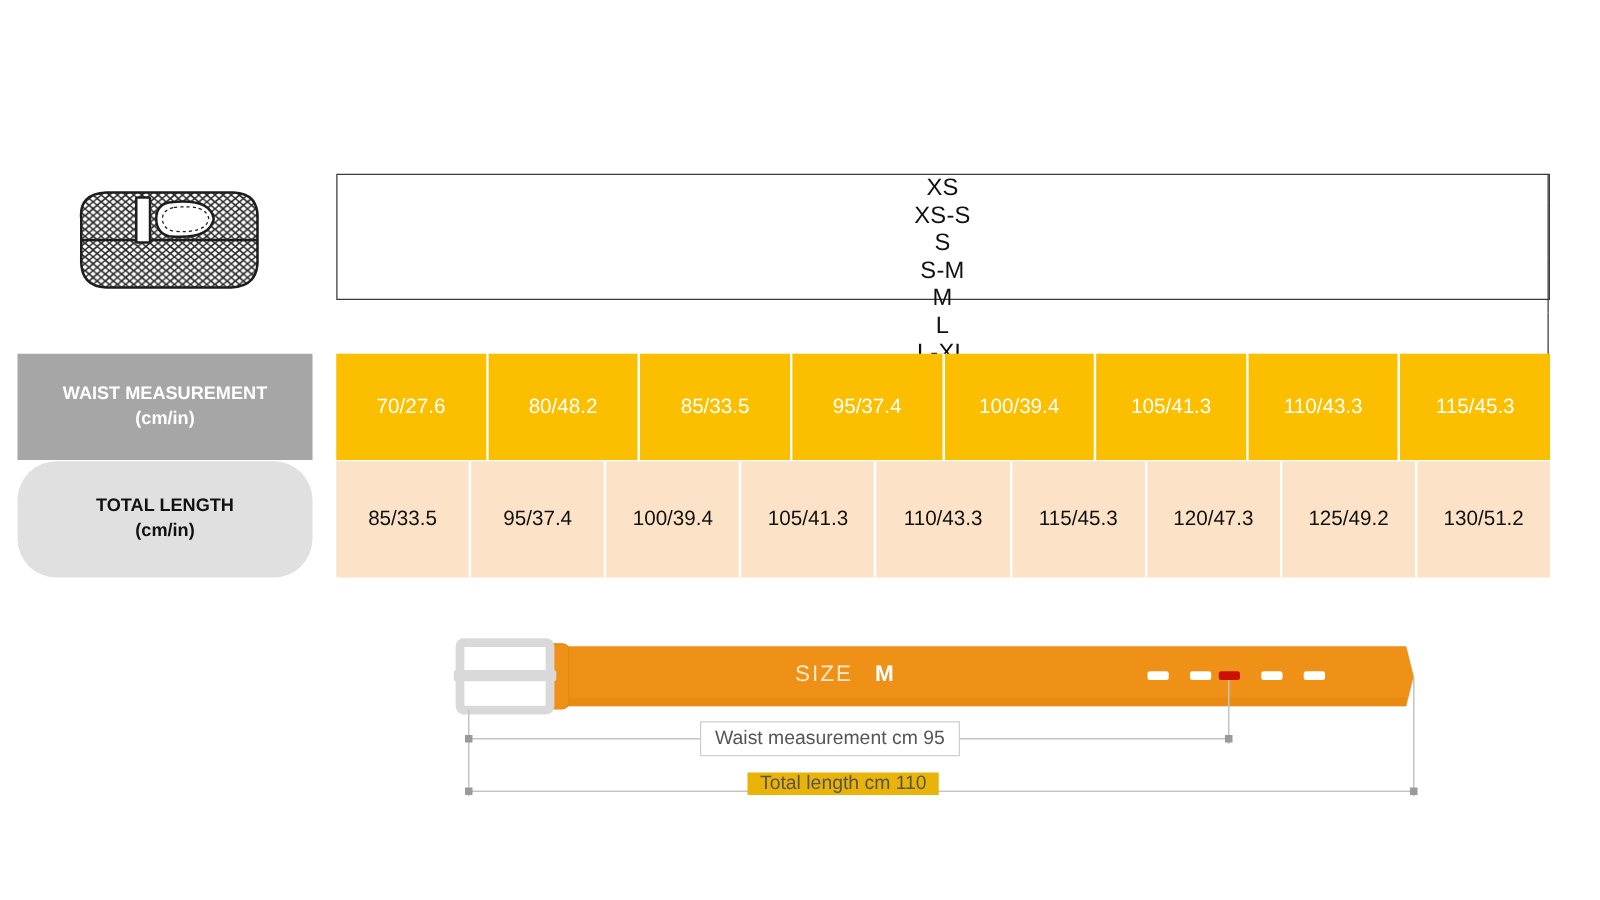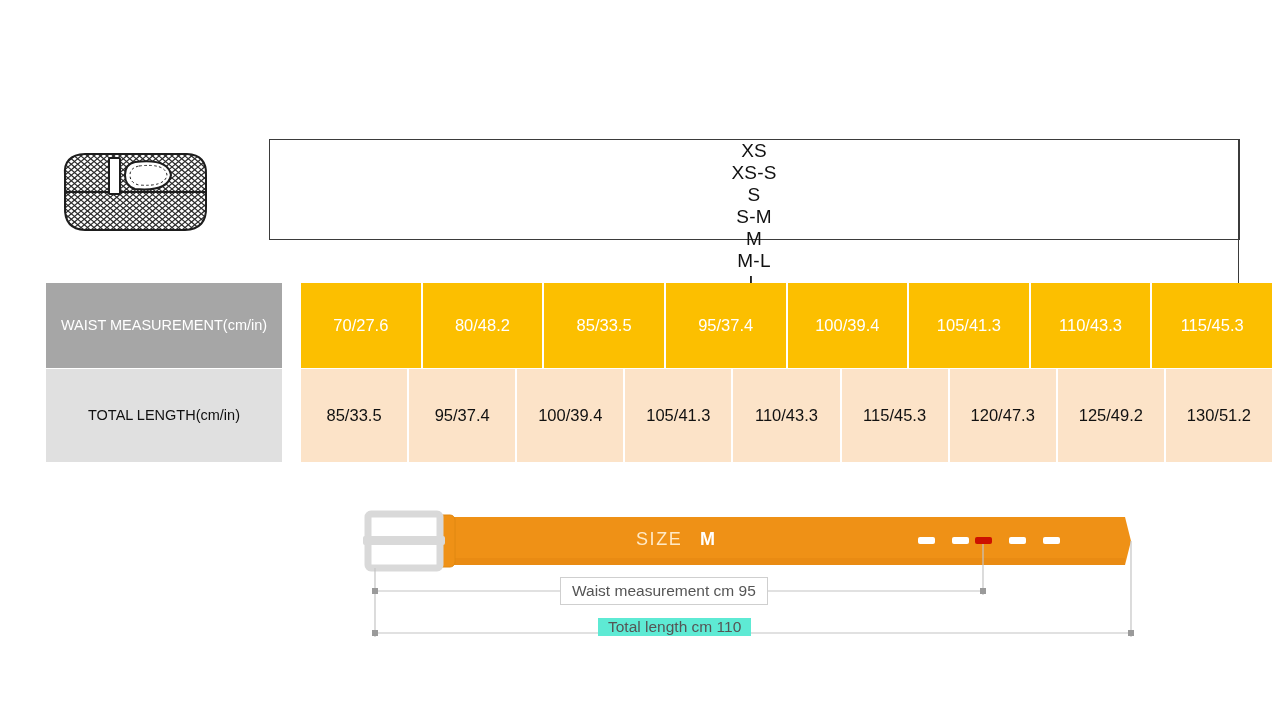--- a/index.html
+++ b/index.html
@@ -30,27 +30,27 @@
   }
   #size-header .hcell:last-child { border-right:none; }
 
   
   .mrow { position:absolute; left:14px; display:flex; }
   #row-waist  { top:283px; height:85px; }
   #row-length { top:369px; height:93px; }
 
   .rowlabel {
     width:236px; height:100%;
-    display:flex; 
+    display:flex; flex-direction:column;
     align-items:center; justify-content:center;
     text-align:center; line-height:1.35;
-    font-size:14.5px; font-weight:normal;margin-left:32px;
+    font-size:14.5px; font-weight:bold;
   }
   #row-waist  .rowlabel { background:#a6a6a6; color:#ffffff; }
-  #row-length .rowlabel { background:#e0e0e0; color:#111111; }
+  #row-length .rowlabel { background:#e0e0e0; color:#111111;border-radius:31px; }
 
   .gap { width:19px; }
 
   .cells { display:flex; width:971px; height:100%; }
   .cells .dcell {
     flex:1 1 0; height:100%;
     display:flex; align-items:center; justify-content:center;
     font-size:16.5px; font-weight:normal;
     border-right:2px solid #ffffff;
   }
@@ -66,21 +66,21 @@
     border:1px solid #cfcfcf;
     background:#ffffff;
     padding:4px 11px;
     font-size:15.5px; color:#555555;
     white-space:nowrap;
   }
   #waist-dim-label { left:560px; top:577px; }
   #length-dim-label {
     position:absolute; left:598px; top:618px;
     font-size:15.5px; color:#555555;
-    background:#5eead4; padding:0 10px; white-space:nowrap;
+    background:#eab308; padding:0 10px; white-space:nowrap;
   }
   #size-text {
     position:absolute; left:636px; top:529px;
     font-size:18px; color:#ffe9c6; letter-spacing:1.6px;
   }
   #size-value {
     position:absolute; left:700px; top:529px;
     font-size:18px; color:#ffffff; font-weight:bold;
   }
 </style>
@@ -109,21 +109,20 @@
       <path d="M84 21 Q110 18 112 30 Q110 42 84 40 Q75 38 75 30 Q75 23 84 21 Z" fill="none" stroke="#1d1d1d" stroke-width="1" stroke-dasharray="2.5 2.5"></path>
     </svg>
   </div>
 
   <div id="size-header">
     <div class="hcell">XS</div>
     <div class="hcell">XS-S</div>
     <div class="hcell">S</div>
     <div class="hcell">S-M</div>
     <div class="hcell">M</div>
-    <div class="hcell">M-L</div>
     <div class="hcell">L</div>
     <div class="hcell">L-XL</div>
     <div class="hcell">XL</div>
   </div>
 
   <div class="mrow" id="row-waist">
     <div class="rowlabel">
       <span>WAIST MEASUREMENT</span>
       <span>(cm/in)</span>
     </div>

